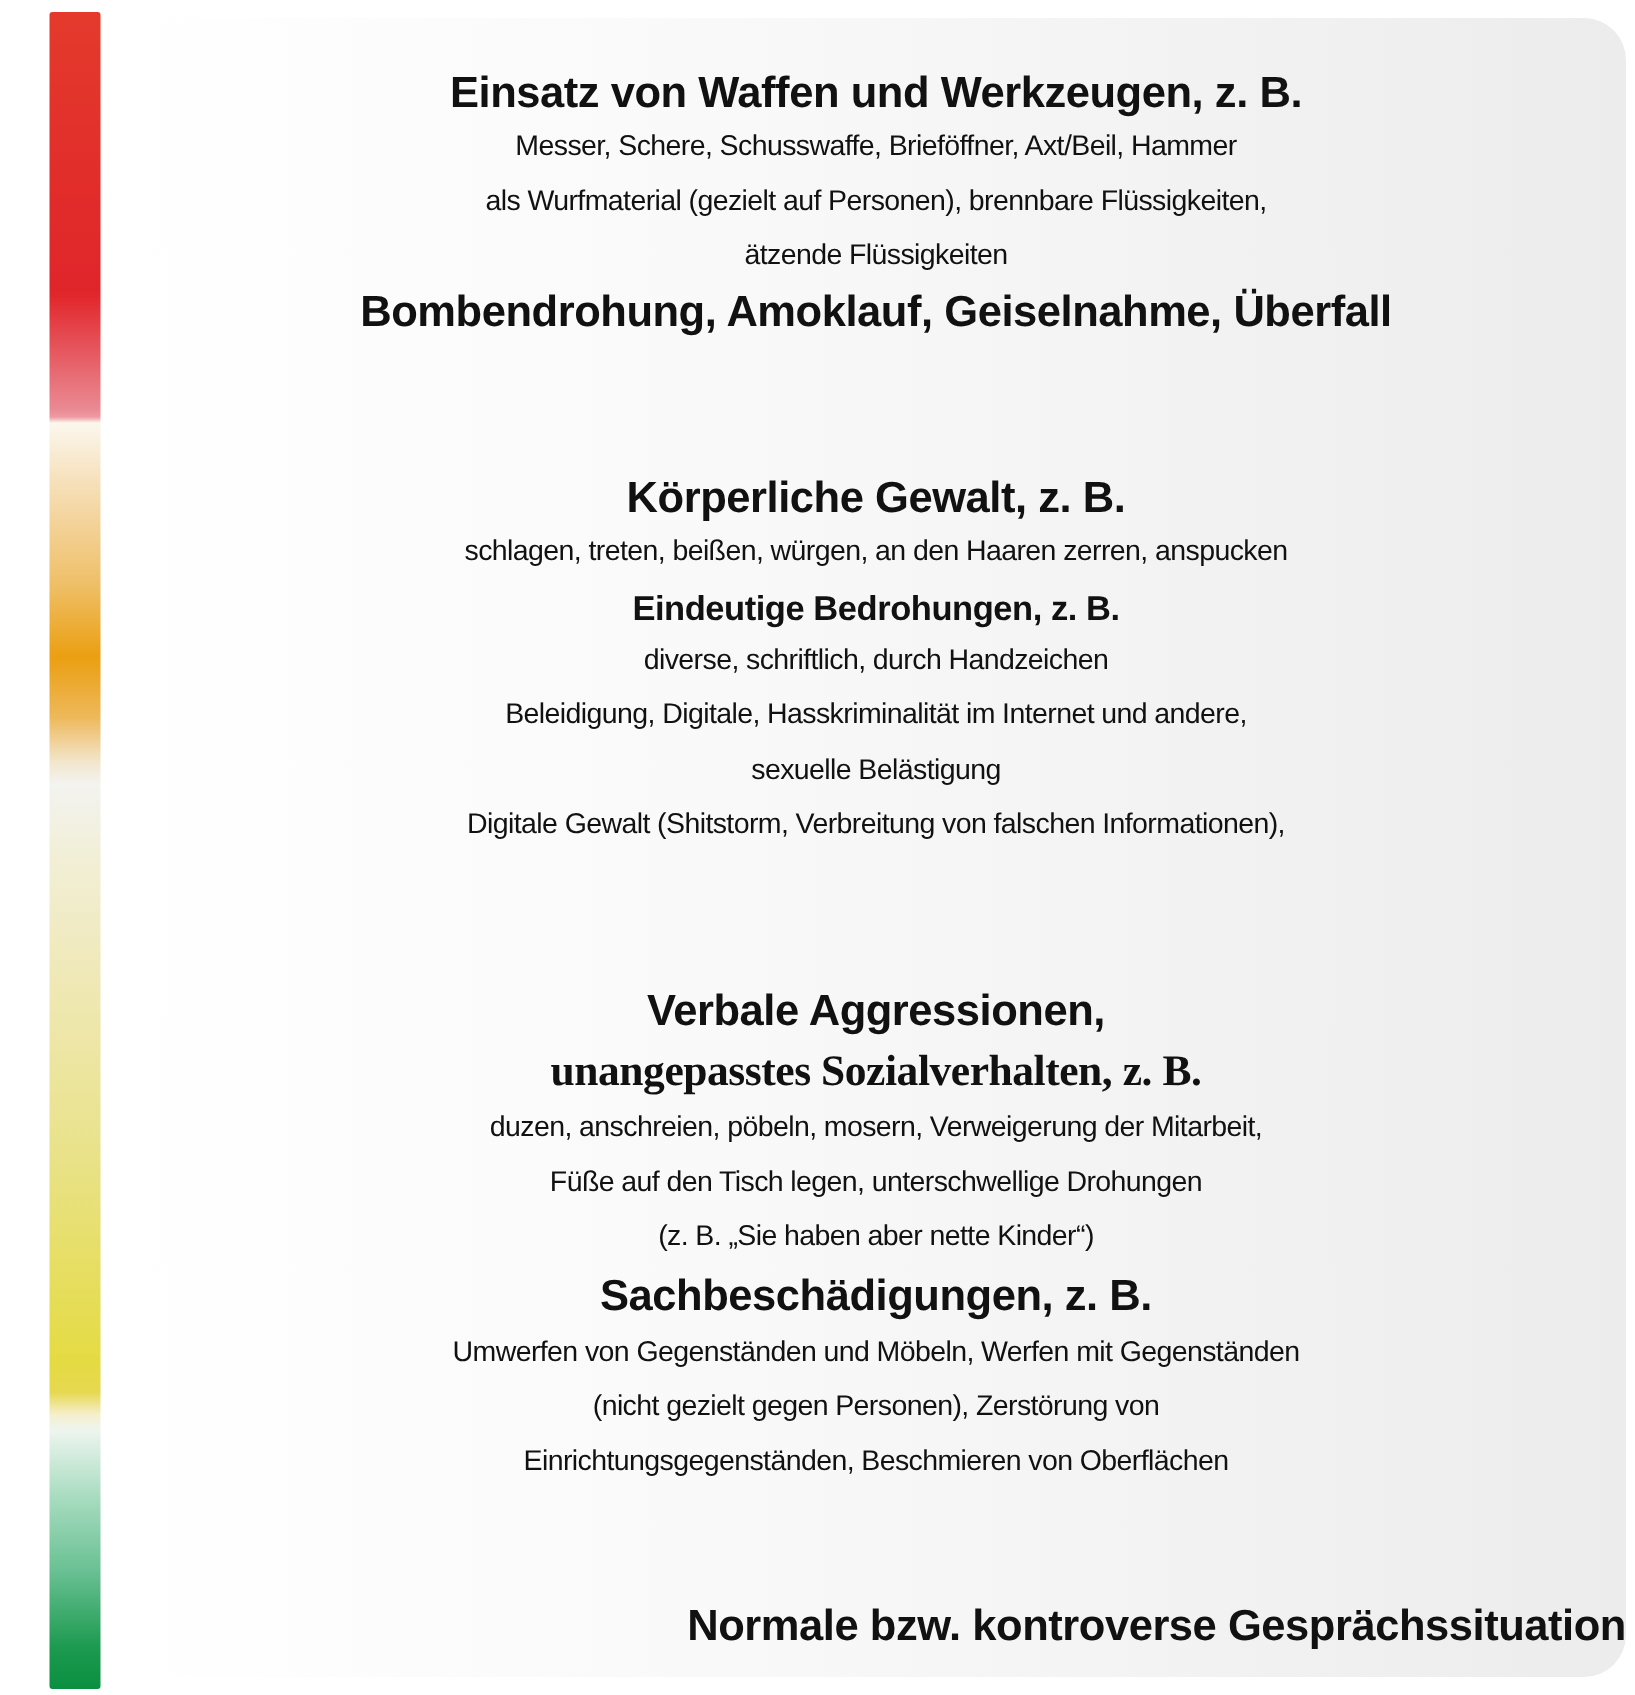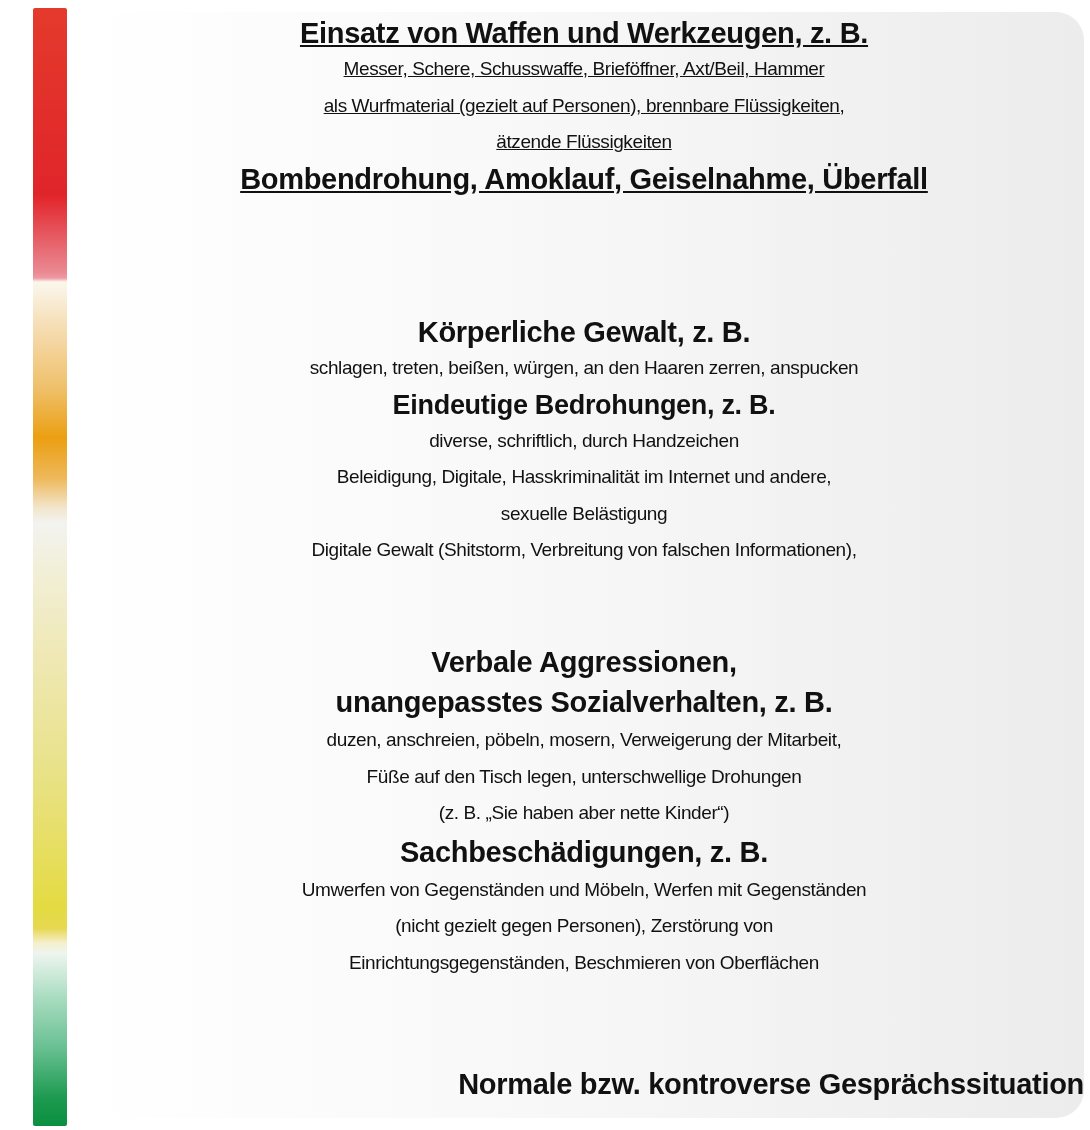--- a/index.html
+++ b/index.html
@@ -64,60 +64,60 @@
       text-align: center;
     }
     .h {
       font-weight: bold;
       font-size: 29px;
       line-height: 36px;
       letter-spacing: -0.3px;
     }
     .h-sm {
       font-weight: bold;
-      font-size: 27px;
+      font-size: 23px;
       line-height: 36px;
       letter-spacing: -0.3px;
     }
     .t {
       font-size: 19px;
       line-height: 36.5px;
       letter-spacing: -0.4px;
     }
     .block { position: absolute; left: 0; width: 1000px; }
   </style>
 </head>
 <body>
 
 <div class="scale-bar"></div>
 <div class="panel"></div>
 
 <div class="content">
 
-  <div class="block" style="top:3px;text-decoration:underline;">
+  <div class="block" style="top:32px;">
     <div class="h">Einsatz von Waffen und Werkzeugen, z. B.</div>
     <div class="t">Messer, Schere, Schusswaffe, Brieföffner, Axt/Beil, Hammer</div>
     <div class="t">als Wurfmaterial (gezielt auf Personen), brennbare Flüssigkeiten,</div>
     <div class="t">ätzende Flüssigkeiten</div>
     <div class="h">Bombendrohung, Amoklauf, Geiselnahme, Überfall</div>
   </div>
 
   <div class="block" style="top:302px;">
     <div class="h">Körperliche Gewalt, z. B.</div>
     <div class="t">schlagen, treten, beißen, würgen, an den Haaren zerren, anspucken</div>
     <div class="h-sm">Eindeutige Bedrohungen, z. B.</div>
     <div class="t">diverse, schriftlich, durch Handzeichen</div>
     <div class="t">Beleidigung, Digitale, Hasskriminalität im Internet und andere,</div>
     <div class="t">sexuelle Belästigung</div>
     <div class="t">Digitale Gewalt (Shitstorm, Verbreitung von falschen Informationen),</div>
   </div>
 
   <div class="block" style="top:630px;">
-    <div class="h" style="line-height:40px;">Verbale Aggressionen,</div>
-    <div class="h" style="line-height:40px;">unangepasstes Sozialverhalten, z. B.</div>
+    <div class="h" style="line-height:40px;margin-top:12px;">Verbale Aggressionen,</div>
+    <div class="h" style="line-height:40px;font-family:Liberation Serif, serif;">unangepasstes Sozialverhalten, z. B.</div>
     <div class="t">duzen, anschreien, pöbeln, mosern, Verweigerung der Mitarbeit,</div>
     <div class="t">Füße auf den Tisch legen, unterschwellige Drohungen</div>
     <div class="t">(z. B. „Sie haben aber nette Kinder“)</div>
     <div class="h" style="line-height:40px;">Sachbeschädigungen, z. B.</div>
     <div class="t">Umwerfen von Gegenständen und Möbeln, Werfen mit Gegenständen</div>
     <div class="t">(nicht gezielt gegen Personen), Zerstörung von</div>
     <div class="t">Einrichtungsgegenständen, Beschmieren von Oberflächen</div>
   </div>
 
   <div class="block" style="top:1054px;text-align:right;">

